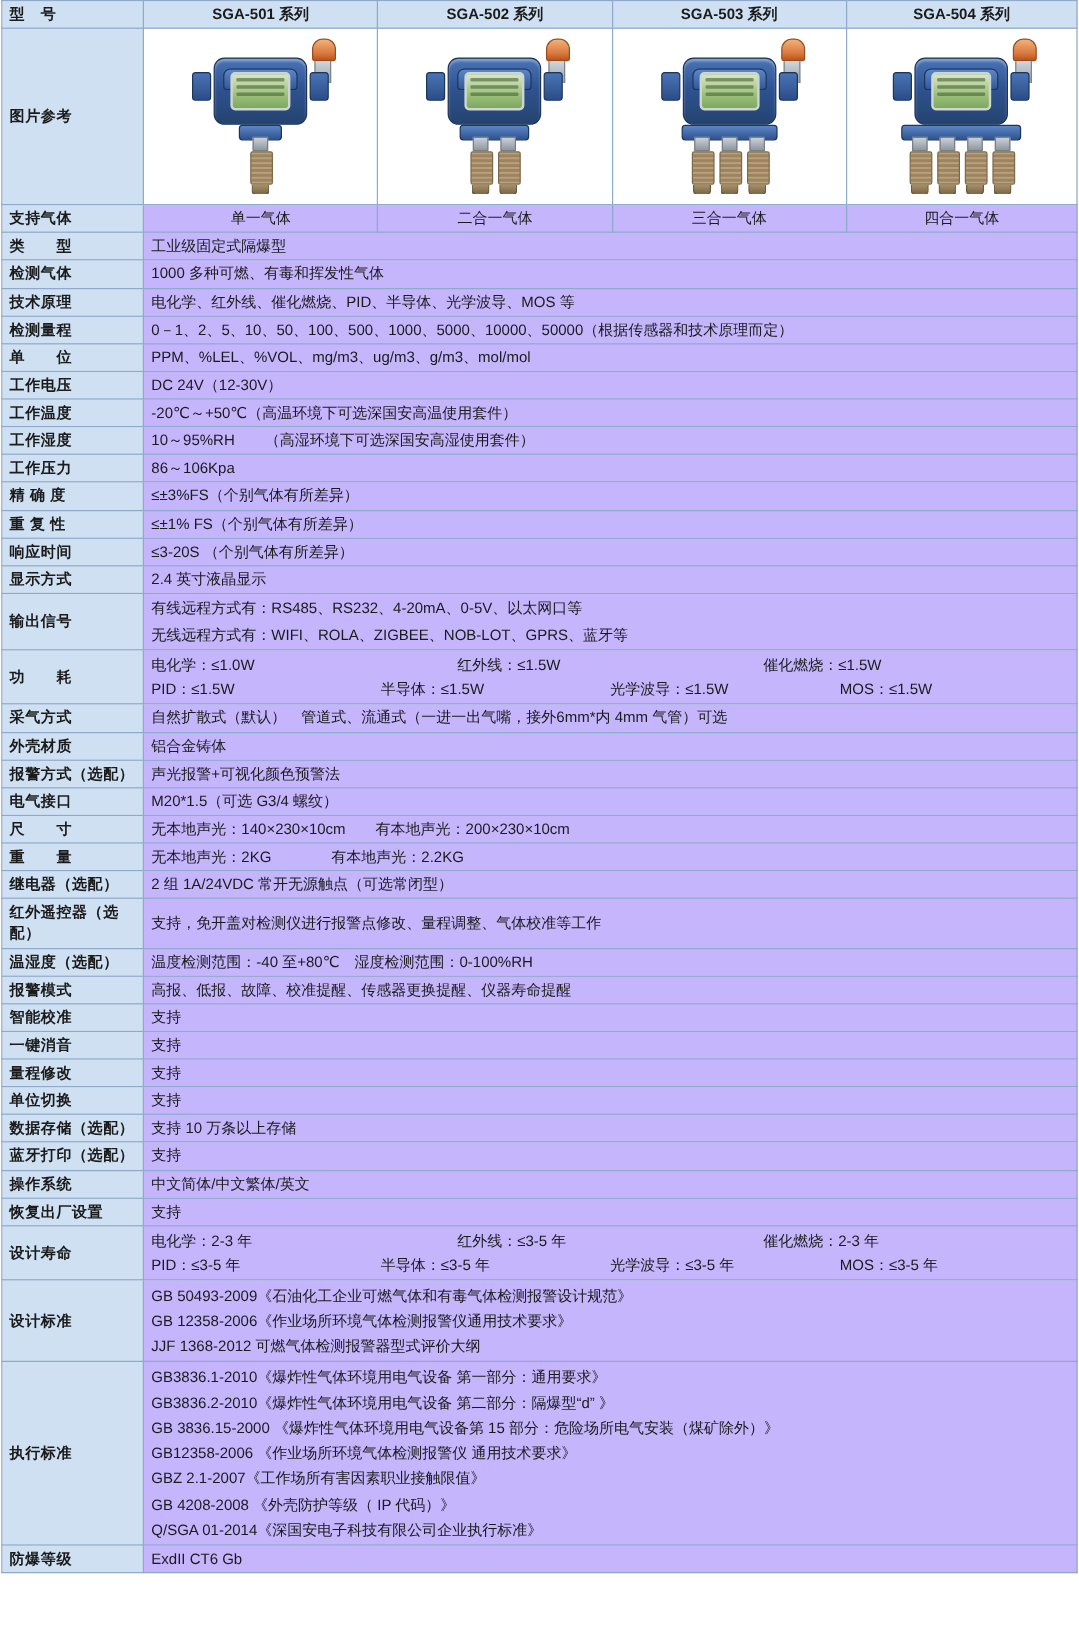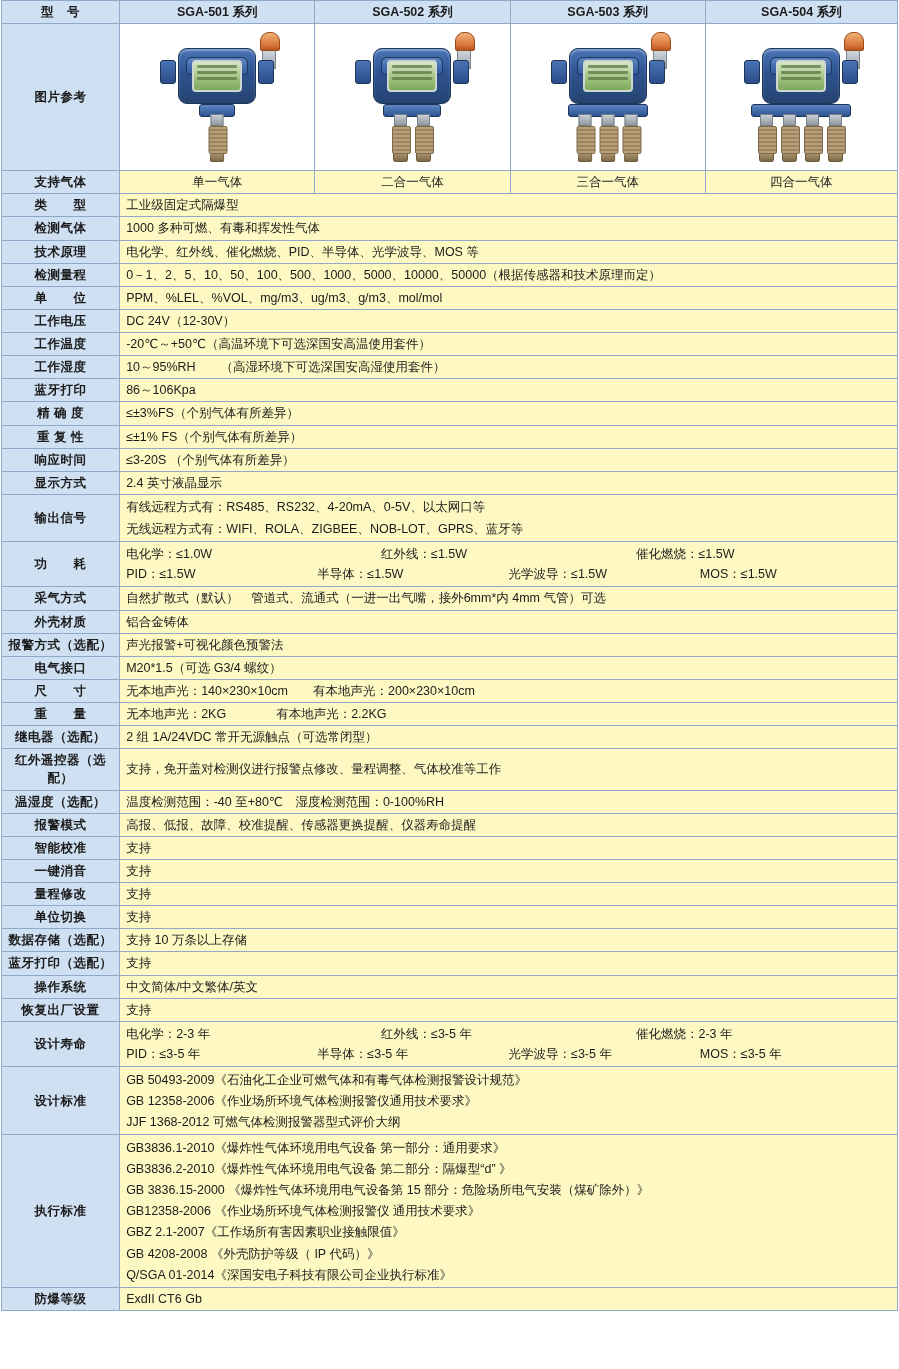--- a/index.html
+++ b/index.html
@@ -9,28 +9,27 @@
   table.spec td{
     border:1px solid #8ea9c9;
     font-size:12.5px;
     color:#1b1b1b;
     vertical-align:middle;
     padding:2px 6px;
     line-height:1.45;
   }
   td.label{
     background:#cfe0f2;
-    text-align:center;
     font-weight:bold;
     color:#102a43;
     width:118px;
     font-size:12.5px;
     letter-spacing:0.5px;
   }
-  td.val{background:#fef9c3;text-align:left;padding-left:8px;}
+  td.val{background:#c4b5fd;text-align:left;padding-left:8px;}
   td.center{text-align:center;}
   td.head{
     background:#cfe0f2;text-align:center;font-weight:bold;color:#102a43;font-size:12.5px;margin-top:40px;
   }
   .imgcell{background:#ffffff;text-align:center;padding:4px 0;}
   .cols{display:flex;flex-wrap:wrap;}
   .c-25{width:25%;box-sizing:border-box;}
   .c-33{width:33.33%;box-sizing:border-box;}
   .line{display:block;padding:1px 0;}
   .subline{display:block;padding:1.5px 0;}
@@ -295,21 +294,21 @@
   </tr>
   <tr>
     <td class="label">工作温度</td>
     <td class="val" colspan="4">-20℃～+50℃（高温环境下可选深国安高温使用套件）</td>
   </tr>
   <tr>
     <td class="label">工作湿度</td>
     <td class="val" colspan="4">10～95%RH　　（高湿环境下可选深国安高湿使用套件）</td>
   </tr>
   <tr>
-    <td class="label">蓝牙打印</td>
+    <td class="label">工作压力</td>
     <td class="val" colspan="4">86～106Kpa</td>
   </tr>
   <tr>
     <td class="label">精 确 度</td>
     <td class="val" colspan="4">≤±3%FS（个别气体有所差异）</td>
   </tr>
   <tr>
     <td class="label">重 复 性</td>
     <td class="val" colspan="4">≤±1% FS（个别气体有所差异）</td>
   </tr>

